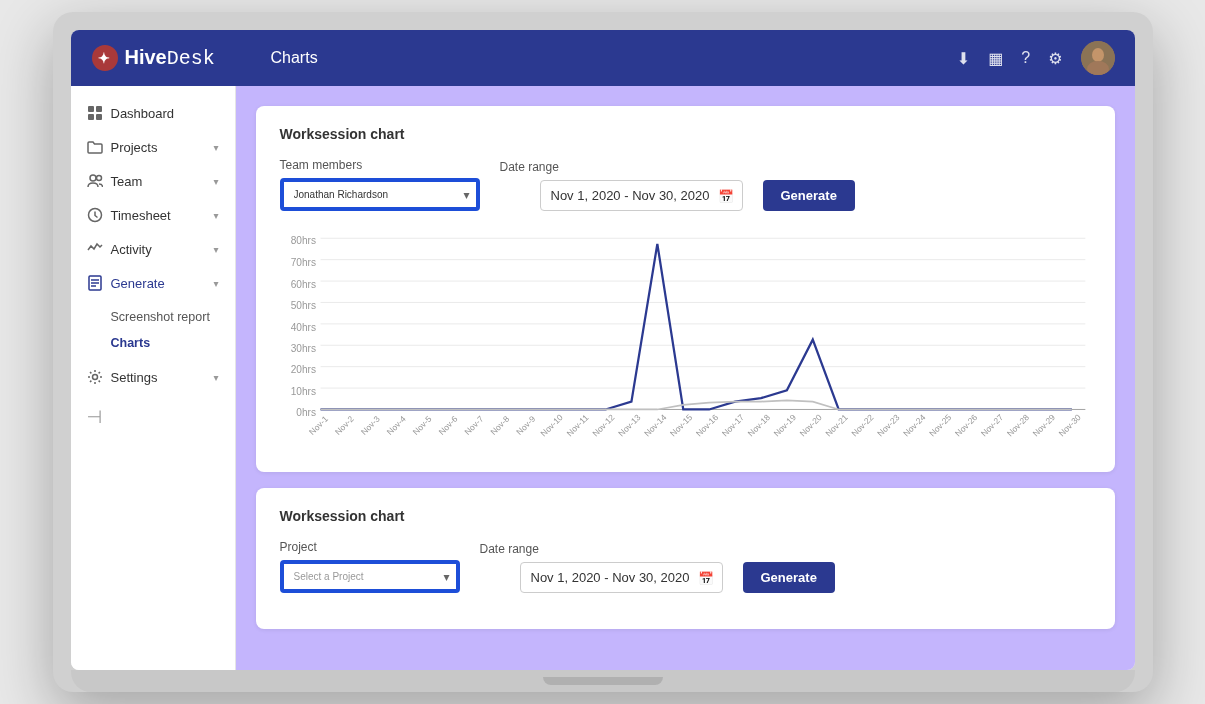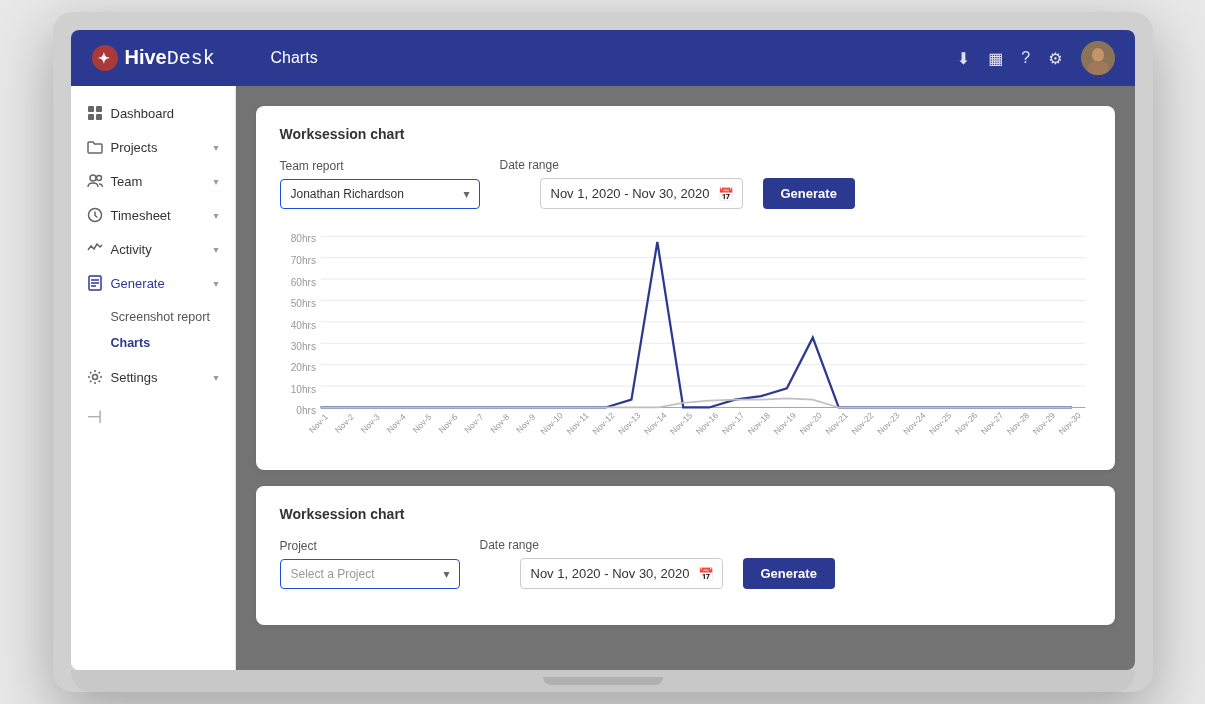--- a/index.html
+++ b/index.html
@@ -149,21 +149,21 @@
       cursor: pointer;
     }
     .sidebar-sub-item.active {
       color: #2b3990;
       font-weight: 600;
     }
 
     
     .content {
       flex: 1;
-      background: #737373;
+      background: #c4b5fd;
       overflow-y: auto;
       padding: 20px;
       display: flex;
       flex-direction: column;
       gap: 16px;
     }
 
     .card {
       background: white;
       border-radius: 8px;
@@ -188,24 +188,24 @@
       display: flex;
       flex-direction: column;
       gap: 6px;
     }
     .form-label {
       font-size: 12px;
       color: #555;
       font-weight: 500;
     }
     .form-select, .form-input {
-      border: 1px solid #1d4ed8;
+      border: 4px solid #1d4ed8;
       border-radius: 4px;
       padding: 7px 28px 7px 10px;
-      font-size: 12px;
+      font-size: 10px;
       color: #333;
       background: white;
       appearance: none;
       -webkit-appearance: none;
       position: relative;
       min-width: 160px;
       cursor: pointer;
     }
     .select-wrapper {
       position: relative;
@@ -374,21 +374,21 @@
             <span style="color:#999; font-size:18px; cursor:pointer;">⊣</span>
           </div>
         </div>
 
         <div class="content">
 
           <div class="card">
             <div class="card-title">Worksession chart</div>
             <div class="form-row">
               <div class="form-group">
-                <label class="form-label">Team report</label>
+                <label class="form-label">Team members</label>
                 <div class="select-wrapper">
                   <select class="form-select" style="min-width:200px;">
                     <option>Jonathan Richardson</option>
                   </select>
                 </div>
               </div>
               <div class="form-group">
                 <label class="form-label">Date range</label>
                 <div class="date-wrapper">
                   <div class="date-input">Nov 1, 2020 - Nov 30, 2020</div>

